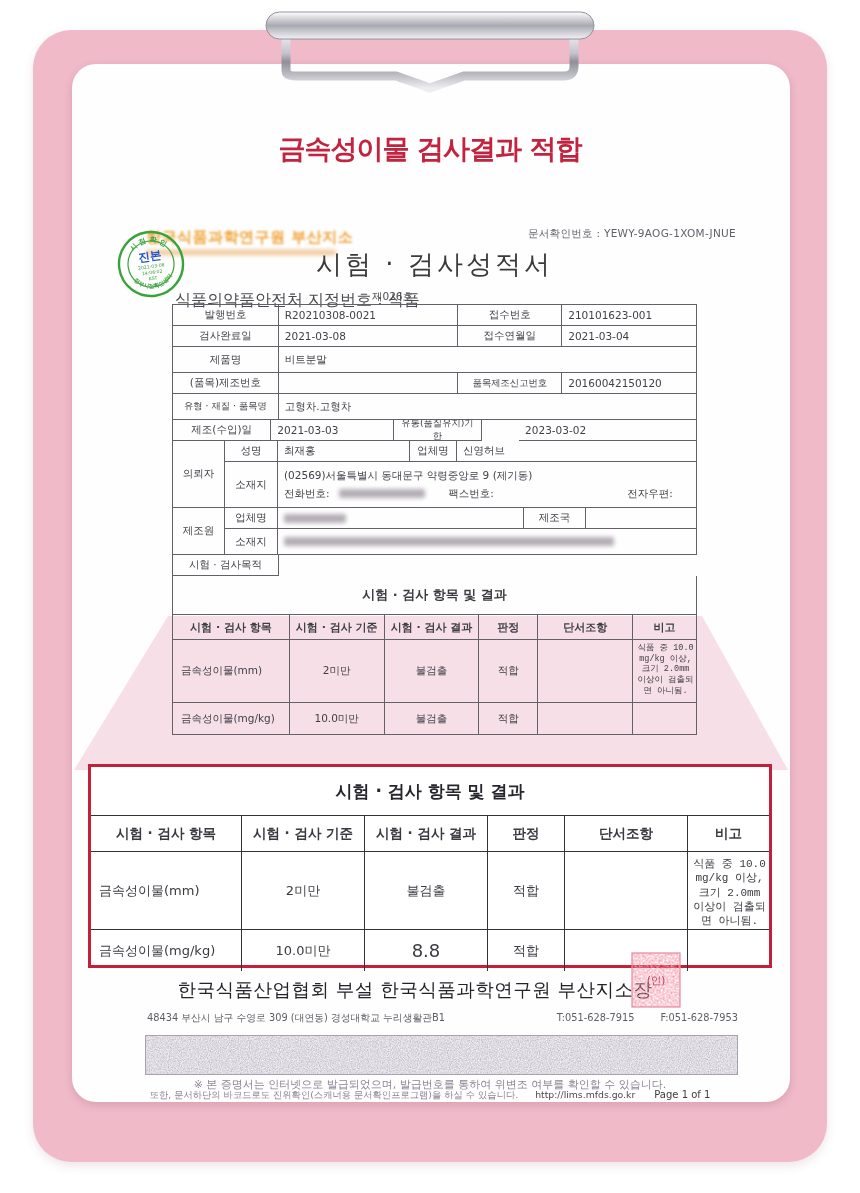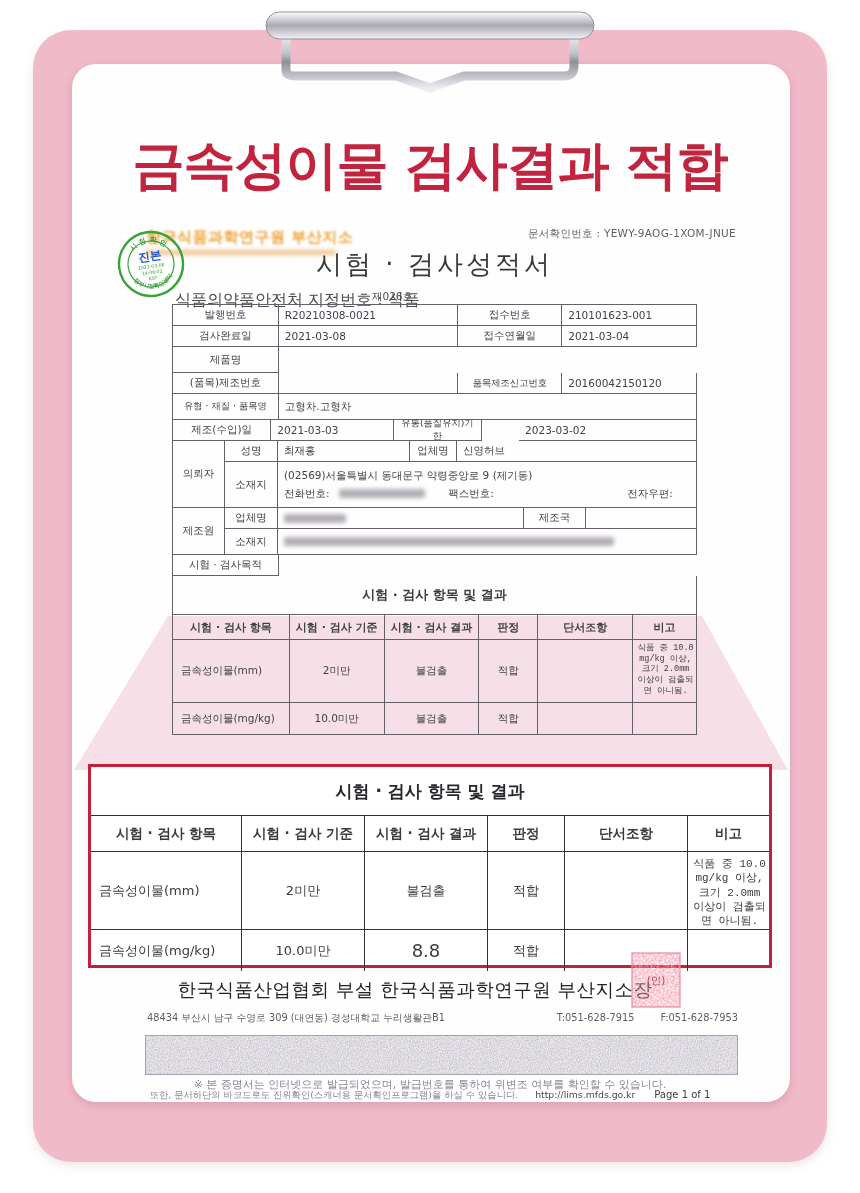--- a/index.html
+++ b/index.html
@@ -5,21 +5,21 @@
   html,body{margin:0;padding:0;background:#ffffff;}
   body{font-family:"DejaVu Sans","Liberation Sans",sans-serif;}
   .stage{position:relative;width:860px;height:1193px;background:#ffffff;overflow:hidden;}
 
   
   .board{position:absolute;left:33px;top:30px;width:794px;height:1132px;background:#f0bac9;border-radius:38px;z-index:1;box-shadow:0 4px 10px rgba(150,80,100,.15);}
   .paper{position:absolute;left:72px;top:64px;width:718px;height:1038px;background:#fefefe;border-radius:24px;z-index:2;box-shadow:0 3px 8px rgba(120,60,80,.20);}
   .clip{position:absolute;left:252px;top:4px;width:356px;height:104px;z-index:8;}
 
   
-  .headline{position:absolute;left:0;top:131px;width:100%;text-align:center;font-size:52px;font-weight:bold;color:#c2233f;letter-spacing:-1px;z-index:4;}
+  .headline{position:absolute;left:0;top:131px;width:100%;text-align:center;font-size:27px;font-weight:bold;color:#c2233f;letter-spacing:-1px;z-index:4;}
 
   
   .confirm-no{position:absolute;left:528px;top:227px;font-size:10.5px;color:#5f5f68;letter-spacing:.3px;z-index:4;}
   .logo{position:absolute;left:146px;top:228px;z-index:4;}
   .logo .l1{font-size:15px;font-weight:bold;color:#f0a235;filter:blur(1.1px);letter-spacing:.5px;}
   .logo .l2{width:190px;height:5px;margin-top:3px;background:#ecb26e;filter:blur(2px);opacity:.75;}
   .vstamp{position:absolute;left:116px;top:229px;width:70px;height:70px;transform:rotate(-8deg);z-index:5;}
   .doc-title{position:absolute;left:172px;top:247px;width:525px;text-align:center;font-size:26px;color:#3a3a3a;letter-spacing:3px;z-index:4;}
   .designation{position:absolute;left:175px;top:290px;font-size:16px;color:#4a4a50;z-index:3;}
   .doc-no{position:absolute;left:372px;top:290px;font-size:10.5px;color:#4a4a50;z-index:4;}
@@ -141,20 +141,21 @@
         <div class="ic left" style="width:135px;height:21px;">210101623-001</div>
       </div>
       <div class="irow">
         <div class="ic" style="width:106px;height:21px;">검사완료일</div>
         <div class="ic left" style="width:180px;height:21px;">2021-03-08</div>
         <div class="ic" style="width:104px;height:21px;">접수연월일</div>
         <div class="ic left" style="width:135px;height:21px;">2021-03-04</div>
       </div>
       <div class="irow">
         <div class="ic" style="width:106px;height:26px;">제품명</div>
+        <div class="ic left" style="width:419px;height:26px;">비트분말</div>
       </div>
       <div class="irow">
         <div class="ic" style="width:106px;height:21px;">(품목)제조번호</div>
         <div class="ic left" style="width:180px;height:21px;"></div>
         <div class="ic small" style="width:104px;height:21px;">품목제조신고번호</div>
         <div class="ic left" style="width:135px;height:21px;">20160042150120</div>
       </div>
       <div class="irow">
         <div class="ic small" style="width:106px;height:26px;">유형 · 재질 · 품목명</div>
         <div class="ic left" style="width:419px;height:26px;">고형차.고형차</div>

